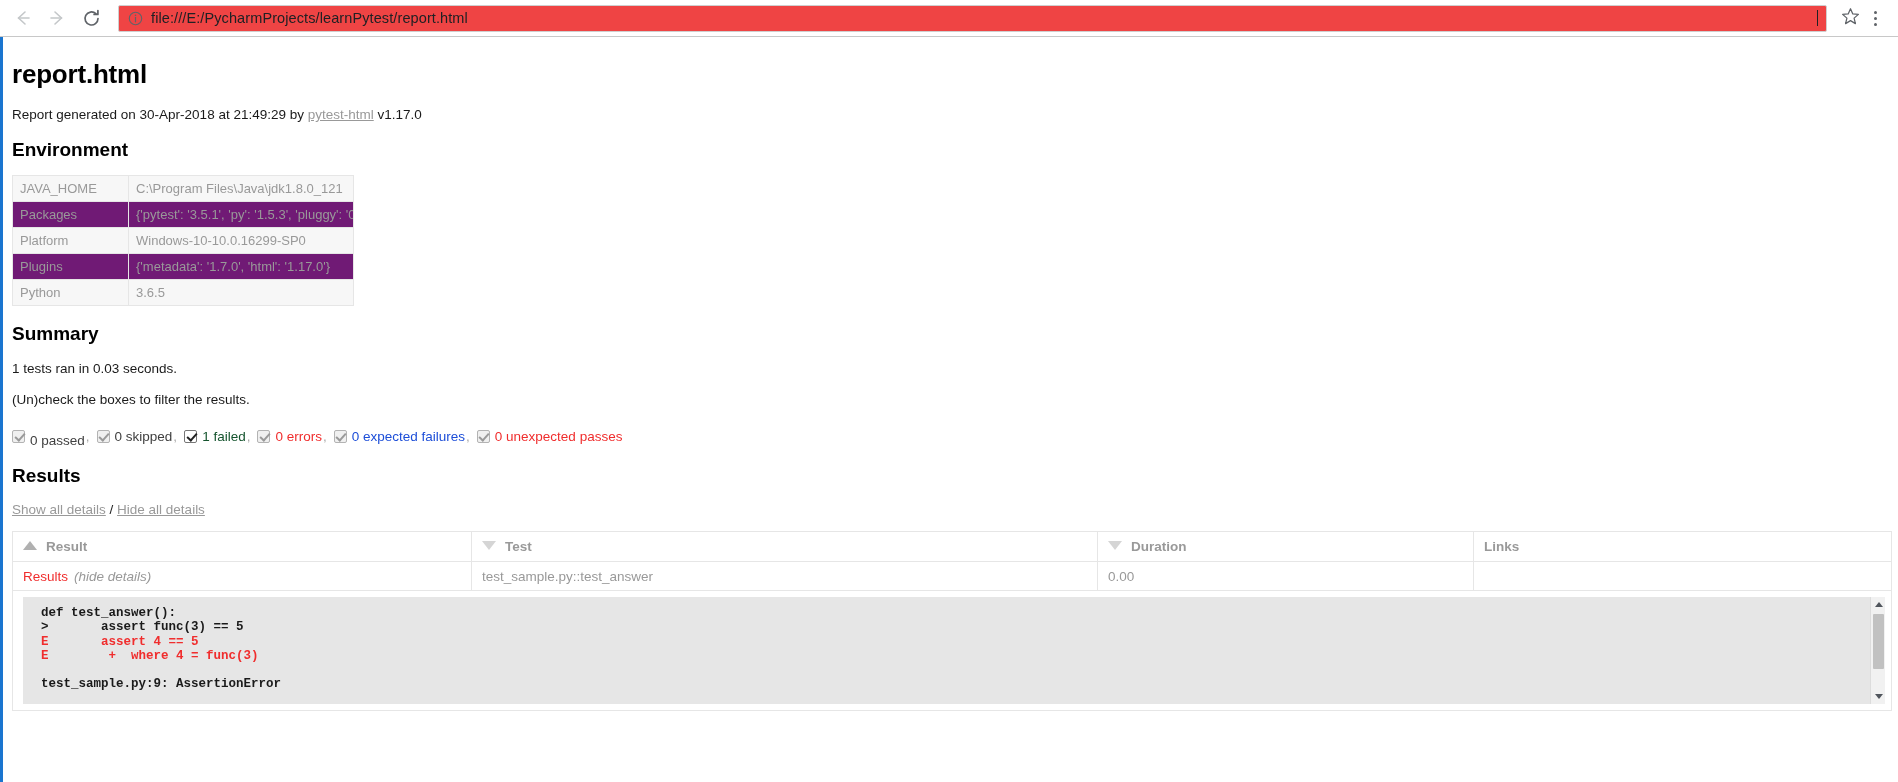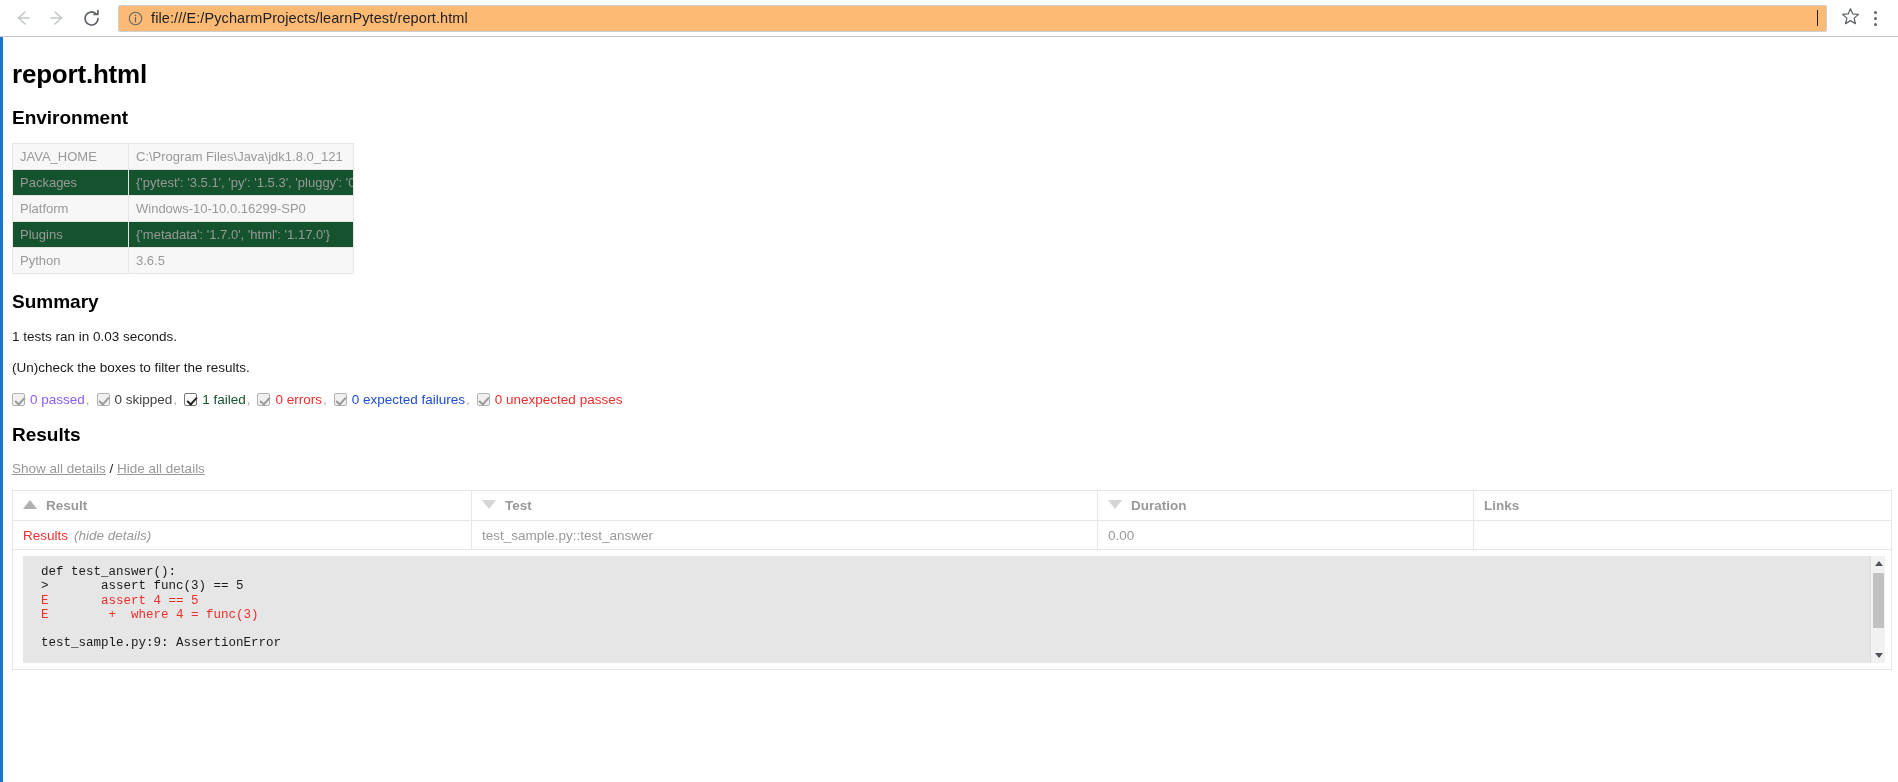--- a/index.html
+++ b/index.html
@@ -27,21 +27,21 @@
     display: flex; align-items: center; justify-content: center;
     flex: 0 0 auto;
   }
   .nav-btn svg { display: block; }
   .omnibox {
     flex: 1 1 auto;
     height: 27px;
     margin: 0 8px 0 10px;
     border: 1px solid #cfcfcf;
     border-radius: 2px;
-    background: #fdba74;
+    background: #ef4444;
     display: flex;
     align-items: center;
     padding: 0 8px 0 9px;
     min-width: 0;
   }
   .info-icon { flex: 0 0 auto; margin-right: 8px; display: flex; }
   .url-text {
     flex: 1 1 auto;
     font-size: 14.5px;
     color: #202124;
@@ -106,21 +106,21 @@
     border: 1px solid #e6e6e6;
     font-size: 13px;
     color: #999999;
     padding: 5px 6px 5px 7px;
     height: 25px;
     white-space: nowrap;
     overflow: hidden;
   }
   table.environment td.key { width: 116px; }
   table.environment tr.odd td { background: #f7f7f7; }
-  table.environment tr.even td { background: #14532d; }
+  table.environment tr.even td { background: #701a75; }
 
   
   p.plain {
     font-size: 13.5px;
     color: #1a1a1a;
     margin: 16px 0 0 0;
   }
   .filters {
     margin: 17px 0 0 0;
     font-size: 13.5px;
@@ -145,21 +145,21 @@
     position: absolute;
     left: 3.5px; top: 0.5px;
     width: 4px; height: 8px;
     border: solid #9a9a9a;
     border-width: 0 2px 2px 0;
     transform: rotate(42deg);
   }
   .cb.enabled::after { border-color: #222222; }
   .filter-label { font-size: 13.5px; }
   .comma { color: #aaaaaa; margin: 0 7px 0 1px; font-size: 13.5px; }
-  .c-passed { color: #8b5cf6; }
+  .c-passed { color: #404040; margin-top: 9px; }
   .c-skipped { color: #404040; }
   .c-failed { color: #14532d; }
   .c-errors { color: #f02d2d; }
   .c-xfail { color: #1d4ed8; }
   .c-xpass { color: #f02d2d; }
 
   
   p.detail-links {
     font-size: 13.5px;
     margin: 15px 0 0 0;
@@ -214,21 +214,21 @@
     color: #999999;
     font-style: italic;
     margin-left: 6px;
   }
   .col-w-result { width: 459px; }
   .col-w-test   { width: 626px; }
   .col-w-dur    { width: 376px; }
   .col-w-links  { width: 418px; }
 
   
-  .log-row td { padding: 0; border: 1px solid #e6e6e6; }
+  .log-row td { padding: 0; border: 1px solid #e6e6e6; font-weight: bold; }
   .log-wrap {
     position: relative;
     background: #e6e6e6;
     height: 107px;
     overflow: hidden;
   }
   pre.log {
     margin: 0;
     padding: 9px 0 8px 18px;
     font-family: "Liberation Mono", "DejaVu Sans Mono", monospace;
@@ -333,20 +333,23 @@
         <span class="menu-dot"></span>
     </span>
   </div>
 </div>
 
 <div class="page">
 <div class="page-inner">
 
   <h1 class="title">report.html</h1>
 
+  <p class="generated">
+    <span>Report generated on 30-Apr-2018 at 21:49:29 by </span><a href="#">pytest-html</a><span> v1.17.0</span>
+  </p>
 
   <h2 class="section">Environment</h2>
 
   <table class="environment">
     <tbody>
       <tr class="odd">
         <td class="key">JAVA_HOME</td>
         <td class="val">C:\Program Files\Java\jdk1.8.0_121</td>
       </tr>
       <tr class="even">

